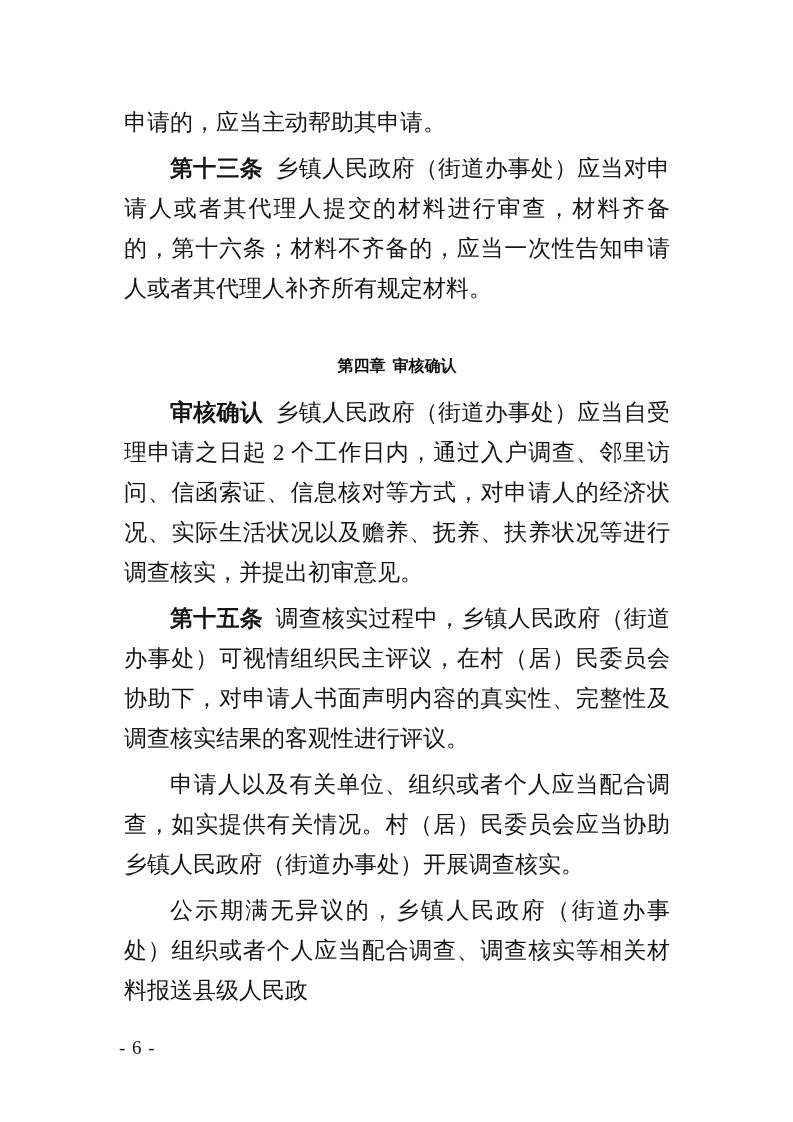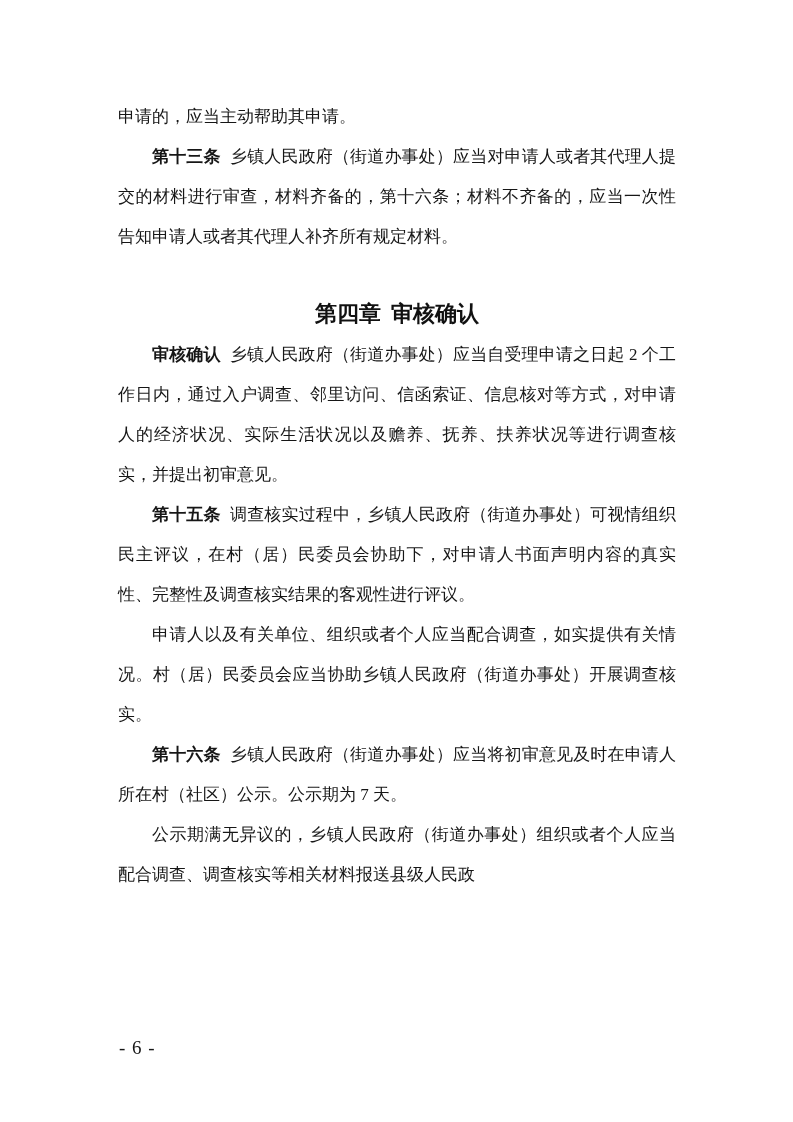--- a/index.html
+++ b/index.html
@@ -20,38 +20,38 @@
     inset: 0;
     background: #ffffff;
   }
   .text-block {
     position: absolute;
     left: 118px;
     top: 97px;
     width: 558px;
   }
   .para {
-    margin: 0;
-    font-size: 17px;
+    margin: 6px;
+    font-size: 23px;
     line-height: 40px;
     text-align: justify;
     text-justify: inter-character;
     word-break: break-all;
     overflow-wrap: anywhere;
   }
   .para.indent {
     text-indent: 2em;
   }
   .article-label {
     font-weight: bold;
     margin-right: 0.55em;
   }
   .chapter {
     margin: 36px 0 0 0;
-    font-size: 22px;
+    font-size: 16px;
     line-height: 42px;
     text-align: center;
     font-weight: bold;
     font-family: "Liberation Sans", "DejaVu Sans", sans-serif;
     color: #111111;
   }
   .chapter .chapter-num {
     margin-right: 0.45em;
   }
   .footer-pagenum {
@@ -88,23 +88,20 @@
     </p>
 
     <p class="para indent">
       <span class="article-label">第十五条</span><span>调查核实过程中，乡镇人民政府（街道办事处）可视情组织民主评议，在村（居）民委员会协助下，对申请人书面声明内容的真实性、完整性及调查核实结果的客观性进行评议。</span>
     </p>
 
     <p class="para indent">
       <span>申请人以及有关单位、组织或者个人应当配合调查，如实提供有关情况。村（居）民委员会应当协助乡镇人民政府（街道办事处）开展调查核实。</span>
     </p>
 
-    <p class="para indent">
-      <span class="article-label">第十六条</span><span>乡镇人民政府（街道办事处）应当将初审意见及时在申请人所在村（社区）公示。公示期为 7 天。</span>
-    </p>
 
     <p class="para indent">
       <span>公示期满无异议的，乡镇人民政府（街道办事处）组织或者个人应当配合调查、调查核实等相关材料报送县级人民政</span>
     </p>
 
   </main>
 
   <div class="footer-pagenum">- 6 -</div>
 
 </div>

